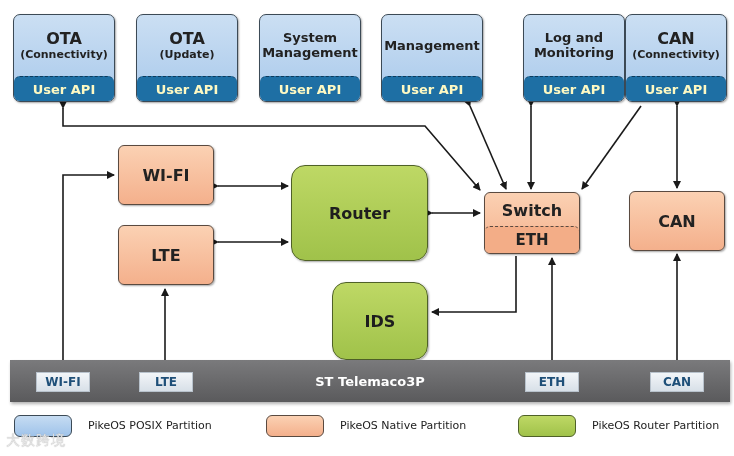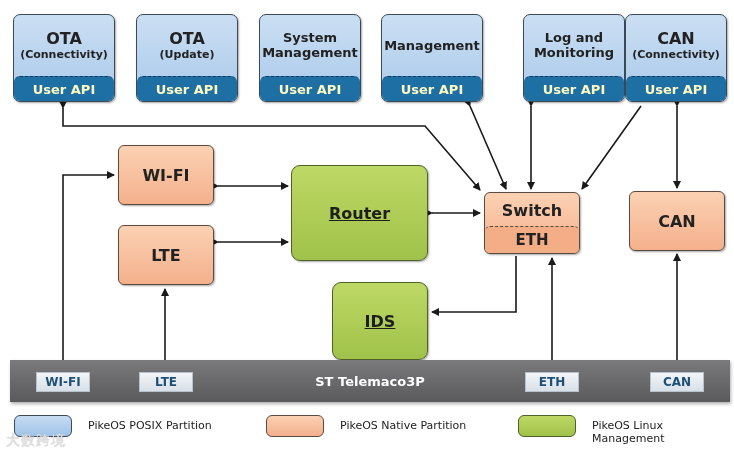--- a/index.html
+++ b/index.html
@@ -20,25 +20,25 @@
   .posix .api { position:absolute; left:0; right:0; bottom:0; height:24px;
            background:#1e6fa4; border-top:1px dashed #0d3a5c; border-radius:6px 6px 0 0;
            color:#fef9c3; font-weight:bold; font-size:13px;
            display:flex; align-items:center; justify-content:center; }
 
   .native { position:absolute; border:1px solid #5a4a40; border-radius:6px; box-sizing:border-box;
             background:linear-gradient(#fbd1b3, #f4b08c);
             box-shadow:1px 1px 2px rgba(0,0,0,0.35);
             display:flex; align-items:center; justify-content:center;
             font-weight:bold; font-size:16px; color:#222; }
-  .linux { position:absolute; border:1px solid #4f6128; border-radius:9px; box-sizing:border-box;
+  .linux { position:absolute; border:1px solid #4f6128; border-radius:14px; box-sizing:border-box;
             background:linear-gradient(#bed865, #a0c24a);
             box-shadow:1px 1px 2px rgba(0,0,0,0.35);
             display:flex; align-items:center; justify-content:center;
-            font-weight:bold; font-size:16px; color:#1e1e1e;text-decoration:underline; }
+            font-weight:bold; font-size:16px; color:#1e1e1e; }
 
   .switch { position:absolute; left:484px; top:192px; width:96px; height:62px;
             border:1px solid #5a4a40; border-radius:6px; box-sizing:border-box;
             background:linear-gradient(#fbd1b3, #f4b08c); overflow:hidden;
             box-shadow:1px 1px 2px rgba(0,0,0,0.35);padding-left:28px; }
   .switch .s-title { position:absolute; left:0; right:0; top:0; height:34px;
             display:flex; align-items:center; justify-content:center;
             font-weight:bold; font-size:16px; color:#222; }
   .switch .s-eth { position:absolute; left:0; right:0; bottom:0; height:26px;
             border-top:1px dashed #5a4a40; border-radius:5px 5px 0 0; background:#f3ad87;
@@ -163,15 +163,15 @@
   <div class="port" style="left:129px; width:54px;">LTE</div>
   <div class="port" style="left:515px; width:54px;">ETH</div>
   <div class="port" style="left:640px; width:54px;">CAN</div>
 </div>
 
 <div class="legend-swatch" style="left:14px; background:linear-gradient(#c6dcf2,#9fc3ea); border:1px solid #3c4a56;"></div>
 <div class="legend-label" style="left:88px;">PikeOS POSIX Partition</div>
 <div class="legend-swatch" style="left:266px; background:linear-gradient(#fbd1b3,#f4b08c); border:1px solid #5a4a40;"></div>
 <div class="legend-label" style="left:340px;">PikeOS Native Partition</div>
 <div class="legend-swatch" style="left:518px; background:linear-gradient(#bed865,#a0c24a); border:1px solid #4f6128;"></div>
-<div class="legend-label" style="left:592px;">PikeOS Linux Management</div>
+<div class="legend-label" style="left:592px;">PikeOS Router Partition</div>
 
 <div class="watermark">大数跨境</div>
 
 </body></html>

